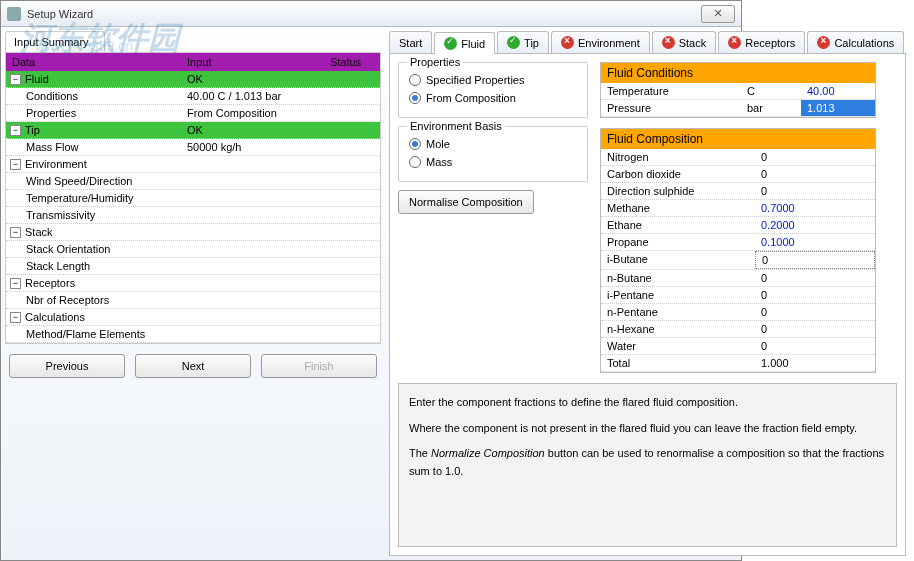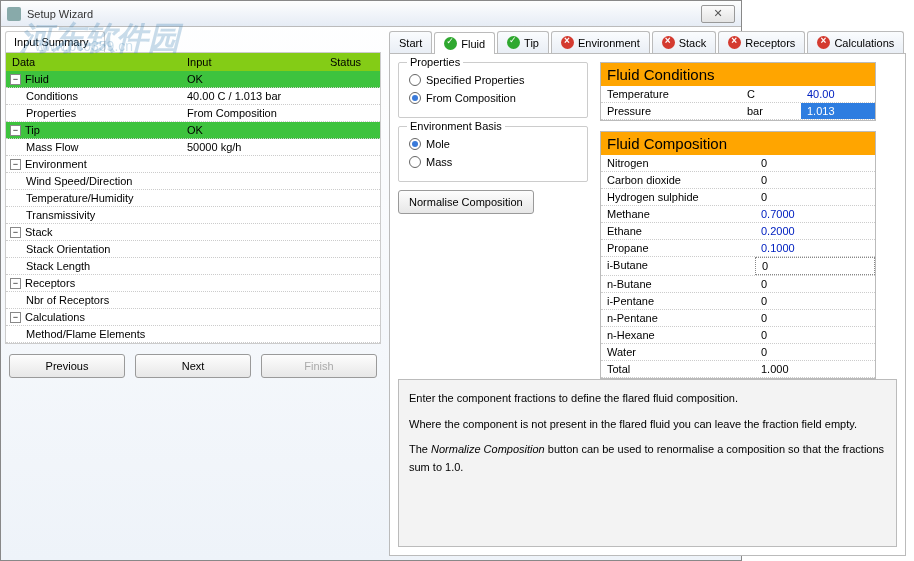--- a/index.html
+++ b/index.html
@@ -6,21 +6,21 @@
 body { font-family: Tahoma, Arial, sans-serif; font-size: 11px; background: #fff; width: 914px; height: 561px; overflow: hidden; position: relative; }
 .window { width: 742px; height: 561px; border: 1px solid #888; background: linear-gradient(#fff, #eef3f9); display: flex; flex-direction: column; }
 .titlebar { height: 26px; background: linear-gradient(#fdfefe,#e6ecf5); display:flex; align-items:center; padding:0 6px; border-bottom:1px solid #bbb;}
 .titlebar-icon { width:14px; height:14px; background:#8aa; border-radius:2px; margin-right:6px;}
 .titlebar-title { flex:1; color:#333; }
 .close-btn { width:34px; height:18px; border:1px solid #999; border-radius:2px; background:linear-gradient(#fbfbfb,#e4e4e4); display:flex; align-items:center; justify-content:center; font-size:11px; color:#555; cursor:pointer;}
 .content { flex:1; display:flex; padding:2px; gap:4px; }
 .left-pane { width:398px; display:flex; flex-direction:column; padding:2px; }
 .tab-mini { font-size:11px; padding:4px 8px; border:1px solid #ccc; border-bottom:none; background:#fff; width:100px; border-radius:3px 3px 0 0;}
 .summary-box { border:1px solid #ccc; flex:0 0 auto; background:#fff; }
-.grid-header { display:flex; background:#84cc16; color:#000; font-weight:normal; }
+.grid-header { display:flex; background:#a21caf; color:#000; font-weight:normal; }
 .grid-header > div { padding:3px 6px; }
 .col-data { width:175px; }
 .col-input { width:130px; }
 .col-status { flex:1;text-align:center; }
 .grid-body { }
 .grid-row { display:flex; border-bottom:1px dotted #ccc; }
 .grid-row > div { padding:2px 6px; white-space:nowrap; overflow:hidden; }
 .cell-data { width:175px; display:flex; align-items:center; }
 .cell-input { width:130px; }
 .cell-status { flex:1; }
@@ -42,34 +42,34 @@
 .ico-err::after{content:"×"; color:#fff; font-size:10px; position:absolute; left:3px; top:-1px; font-weight:bold;}
 .tab-content { flex:1; border:1px solid #bbb; border-top:none; background:#fff; padding:8px; display:flex; flex-direction:column; }
 .upper { display:flex; gap:12px; }
 .fieldset { border:1px solid #ccc; border-radius:2px; padding:8px 10px 10px; position:relative; margin-bottom:8px; }
 .fieldset-legend { position:absolute; top:-7px; left:8px; background:#fff; padding:0 3px; font-size:11px; }
 .radio-row { display:flex; align-items:center; gap:5px; padding:3px 0; cursor:pointer;}
 .radio { width:12px; height:12px; border:1px solid #666; border-radius:50%; display:inline-block; position:relative;}
 .radio.checked::after { content:""; width:6px; height:6px; background:#3a7ad9; border-radius:50%; position:absolute; left:2px; top:2px;}
 .btn-norm { padding:5px 10px; border:1px solid #9a9a9a; background:linear-gradient(#fdfdfd,#e7e7e7); border-radius:3px; cursor:pointer; font-size:11px;}
 .data-table { border:1px solid #bbb; }
-.dt-header { background:#ffa500; padding:3px 6px; font-size:15px; }
+.dt-header { background:#ffa500; padding:3px 6px; font-size:12px; }
 .dt-row { display:flex; border-bottom:1px dotted #ccc; }
 .dt-row > div { padding:2px 6px; }
 .dc1 { width:140px; }
 .dc2 { width:60px; }
 .dc3 { flex:1; }
 .selected-row { background:#2e7de0; color:#fff; }
 .comp-table { border:1px solid #bbb; width:276px; border-collapse:collapse; }
 .comp-table .dt-header { }
 .comp-table .dt-row > div:first-child { width:154px; }
 .comp-table .dt-row > div:last-child { flex:1; text-align:left; }
 .blue-val { color:#0020c0; }
 .dotted-cell { border:1px dotted #888; }
-.help-box { border:1px solid #bbb; background:#f3f3f3; padding:10px; font-size:11px; line-height:1.6; flex:1; }
+.help-box { border:1px solid #bbb; background:#f3f3f3; margin-top:10px; padding:10px; font-size:11px; line-height:1.6; flex:1; }
 .help-box p { margin-bottom:8px; }
 .watermark { position:absolute; top:17px; left:20px; font-size:32px; color:rgba(60,130,180,0.28); font-weight:bold; font-style:italic; pointer-events:none; z-index:99; }
 .watermark2 { position:absolute; top:38px; left:35px; font-size:14px; color:rgba(60,130,180,0.25); pointer-events:none; z-index:99;}
 </style>
 </head>
 <body>
 
 <div class="watermark">河东软件园</div>
 <div class="watermark2">www.pc0359.cn</div>
 
@@ -297,21 +297,21 @@
               <div id="comp-rows">
                   <div class="dt-row">
                     <div>Nitrogen</div>
                     <div>0</div>
                   </div>
                   <div class="dt-row">
                     <div>Carbon dioxide</div>
                     <div>0</div>
                   </div>
                   <div class="dt-row">
-                    <div>Hydrogen sulphide</div>
+                    <div>Direction sulphide</div>
                     <div>0</div>
                   </div>
                   <div class="dt-row">
                     <div>Methane</div>
                     <div class="blue-val">0.7000</div>
                   </div>
                   <div class="dt-row">
                     <div>Ethane</div>
                     <div class="blue-val">0.2000</div>
                   </div>

